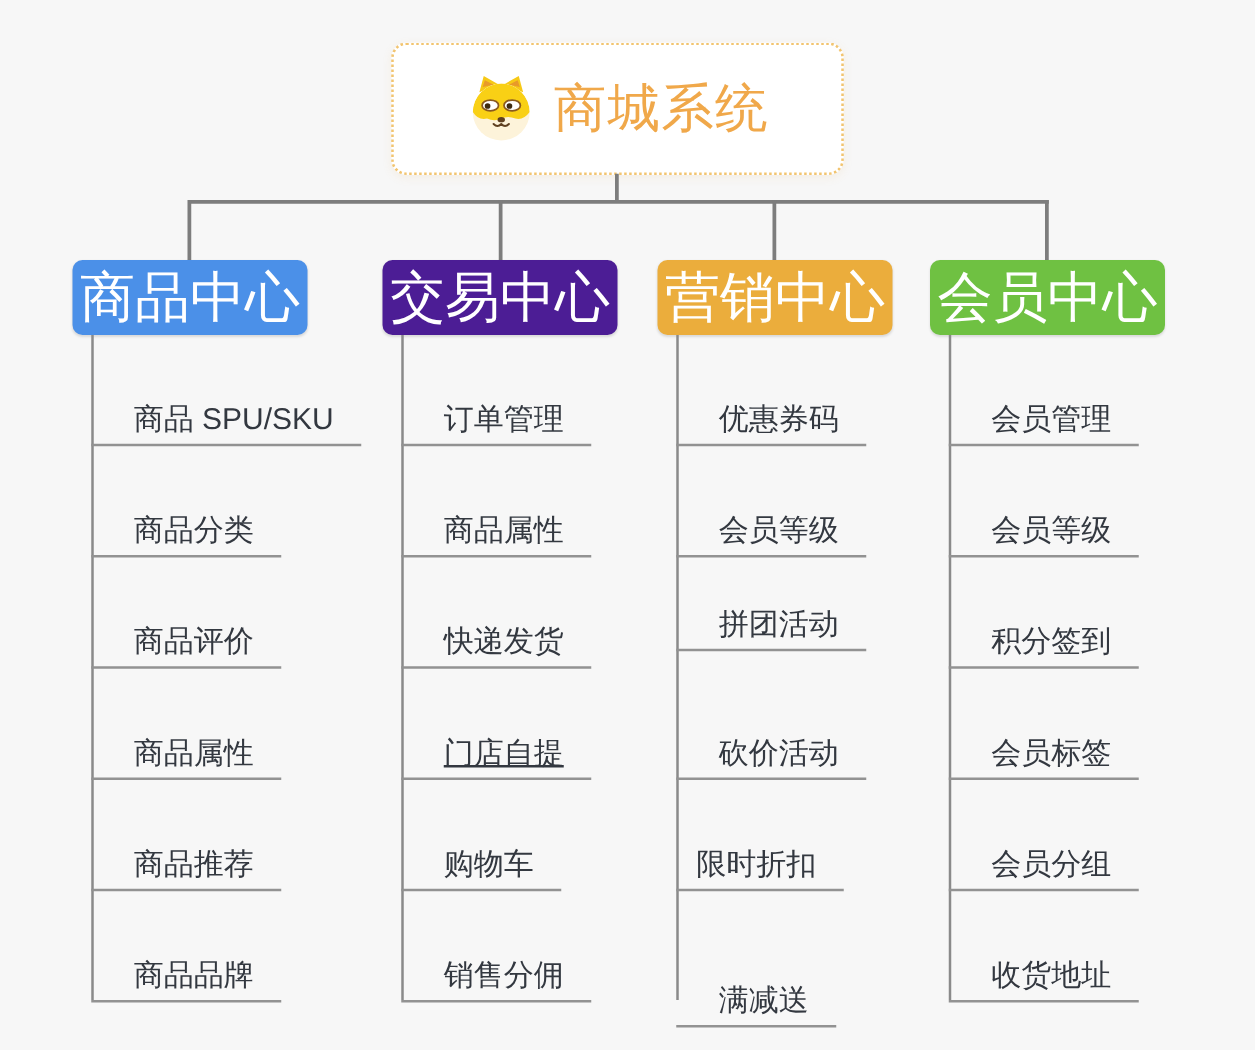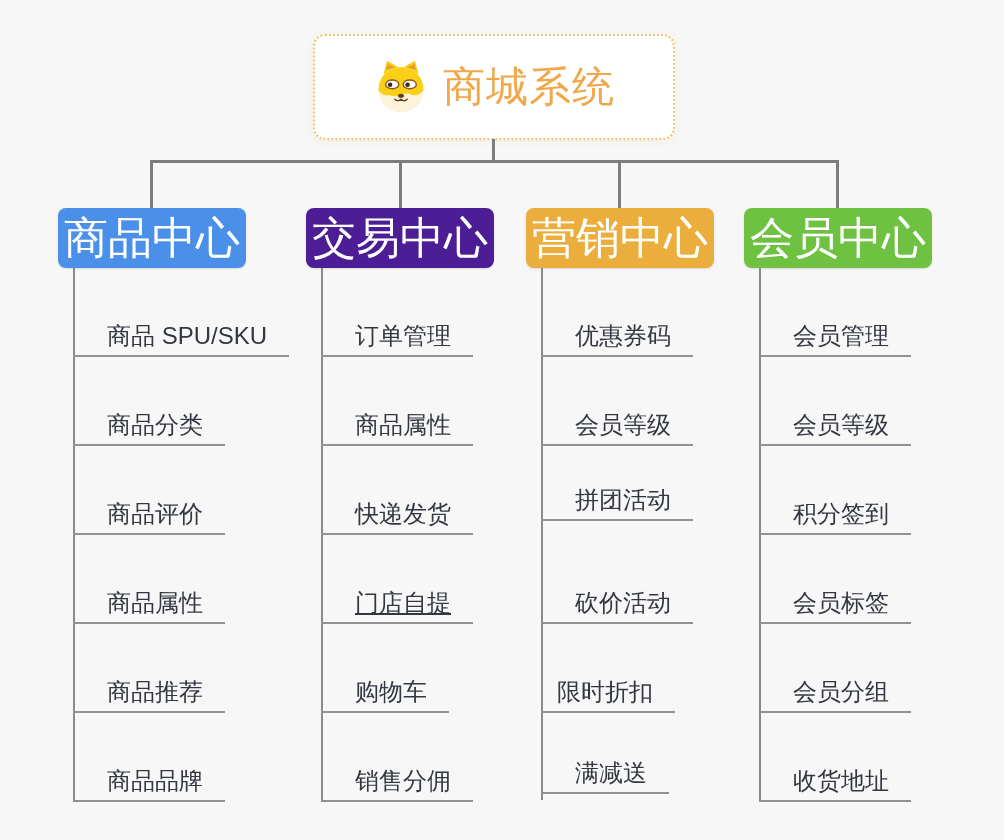--- a/index.html
+++ b/index.html
@@ -130,21 +130,21 @@
   <div class="branch-col col-2">
     <div class="branch-box" style="background: rgb(235, 173, 60);">
       <span class="branch-label">营销中心</span>
     </div>
     <div class="trunk"></div>
   <div class="leaf" style="top: 113px;">优惠券码</div>
         <div class="leaf" style="top: 202px;">会员等级</div>
         <div class="leaf" style="top: 277px;">拼团活动</div>
         <div class="leaf" style="top: 380px;">砍价活动</div>
         <div class="leaf" style="top: 469px; padding-left: 16px;">限时折扣</div>
-        <div class="leaf" style="top: 550px;">满减送</div>
+        <div class="leaf" style="top: 578px;">满减送</div>
       </div>
 
   <div class="branch-col col-3">
     <div class="branch-box" style="background: rgb(111, 193, 66);">
       <span class="branch-label">会员中心</span>
     </div>
     <div class="trunk"></div>
   <div class="leaf" style="top: 113px;">会员管理</div>
         <div class="leaf" style="top: 202px;">会员等级</div>
         <div class="leaf" style="top: 291px;">积分签到</div>

